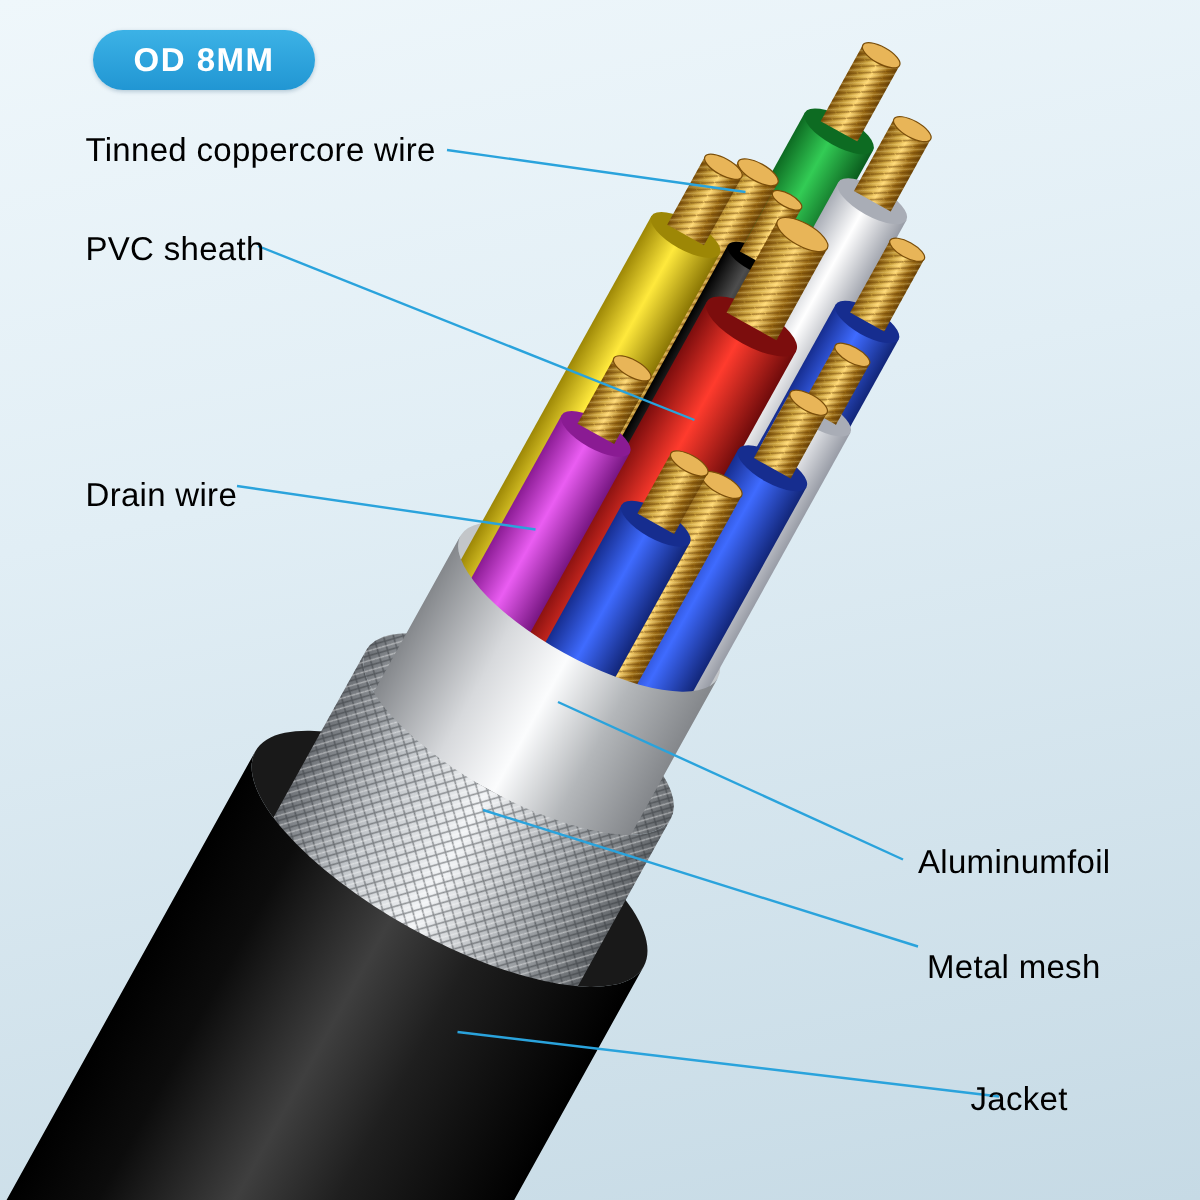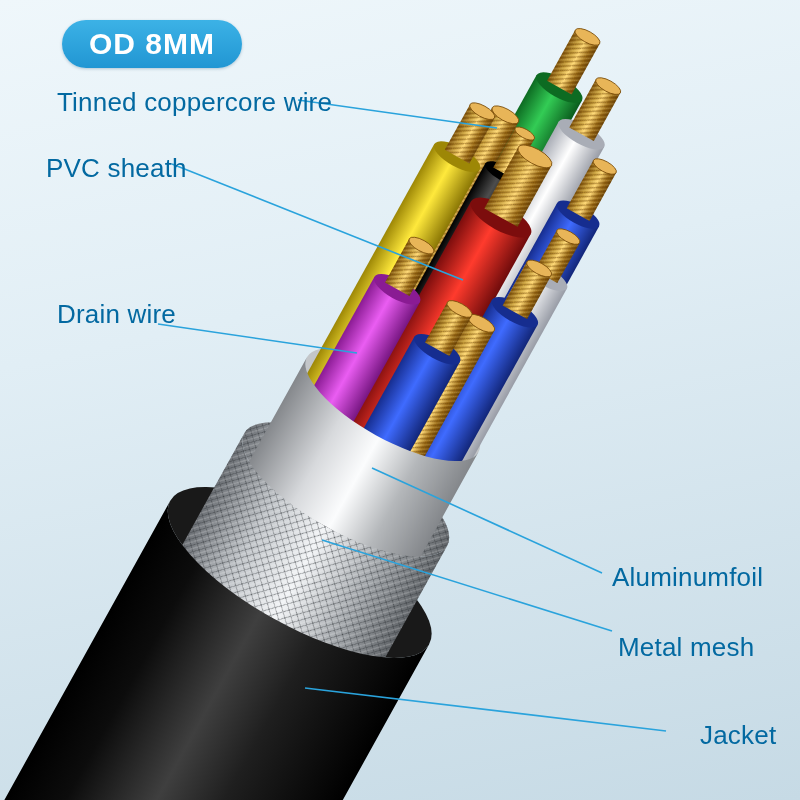--- a/index.html
+++ b/index.html
@@ -3,27 +3,27 @@
 <meta charset="utf-8">
 <style>
   html,body{margin:0;padding:0;}
   body{
     width:800px;height:800px;position:relative;overflow:hidden;
     background:linear-gradient(168deg,#eff7fb 0%,#e1eef5 38%,#c6dae5 100%);
     font-family:"Liberation Sans",sans-serif;
   }
   #scene{position:absolute;left:0;top:0;z-index:1;}
   .label{
-    position:absolute;z-index:3;font-size:26px;color:#0369a1;
+    position:absolute;z-index:3;font-size:22px;color:#000000;
     white-space:nowrap;letter-spacing:0.2px;
   }
   #badge{
     position:absolute;z-index:3;left:62px;top:20px;
     background:linear-gradient(180deg,#3cb2e6 0%,#2196d3 100%);
-    color:#ffffff;font-weight:bold;font-size:30px;line-height:1;
+    color:#ffffff;font-weight:bold;font-size:22px;line-height:1;
     padding:9px 27px;border-radius:24px;letter-spacing:1px;
     box-shadow:0 1px 3px rgba(0,60,100,0.25);
   }
   .leader{stroke:#2aa3dc;stroke-width:1.6;fill:none;}
 </style>
 </head>
 <body>
 
 <svg id="scene" width="800" height="800" viewBox="0 0 800 800">
   <defs id="cable-defs">
@@ -190,17 +190,17 @@
     <line class="leader" x1="612" y1="631" x2="322" y2="540"></line>
     <line class="leader" x1="666" y1="731" x2="305" y2="688"></line>
   </g>
 </svg>
 
 <div id="badge">
   <span>OD 8MM</span>
 </div>
 
 <div class="label" style="left:57px;top:87px">Tinned coppercore wire</div>
-<div class="label" style="left:46px;top:153px">PVC sheath</div>
-<div class="label" style="left:57px;top:299px">Drain wire</div>
+<div class="label" style="left:57px;top:153px">PVC sheath</div>
+<div class="label" style="left:57px;top:317px">Drain wire</div>
 <div class="label" style="left:612px;top:562px">Aluminumfoil</div>
 <div class="label" style="left:618px;top:632px">Metal mesh</div>
-<div class="label" style="left:700px;top:720px">Jacket</div>
+<div class="label" style="left:647px;top:720px">Jacket</div>
 
 </body></html>

